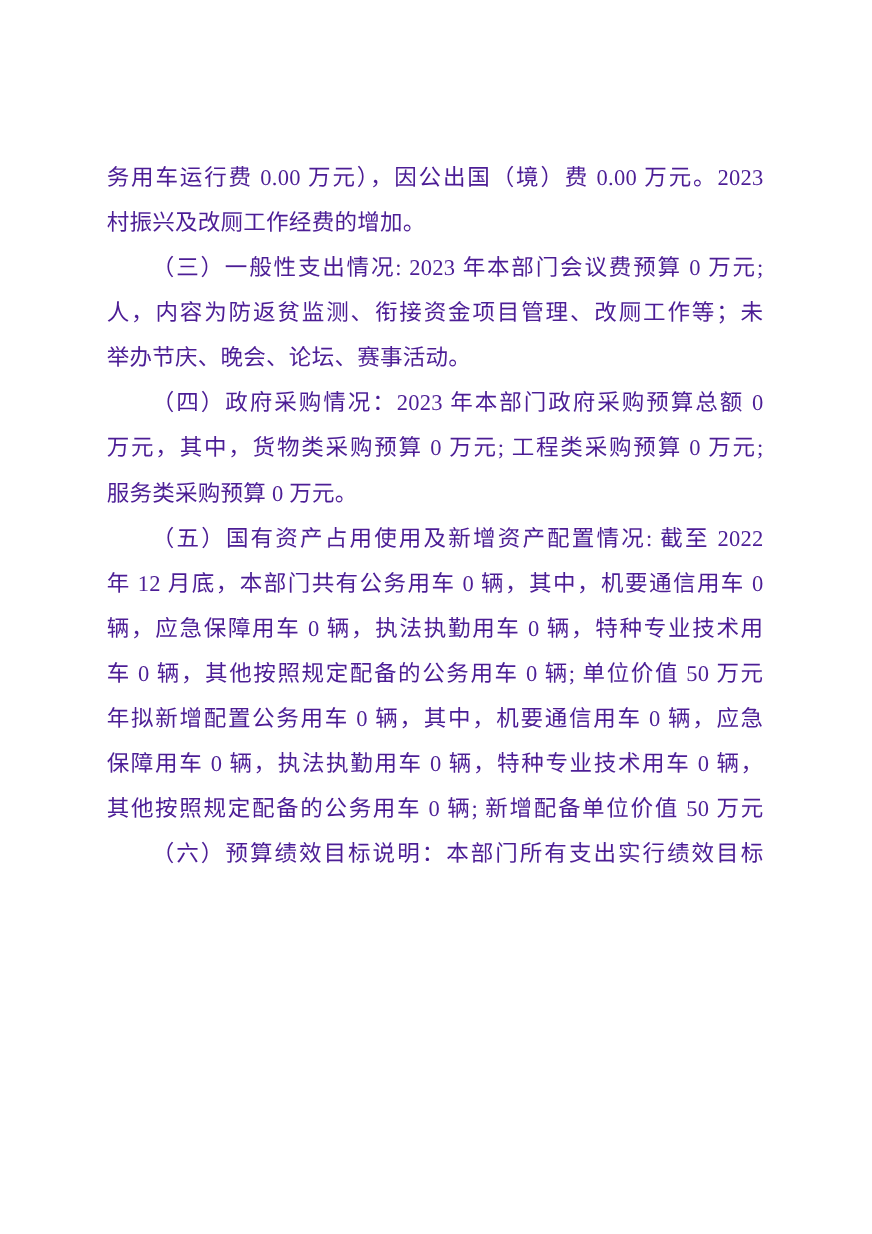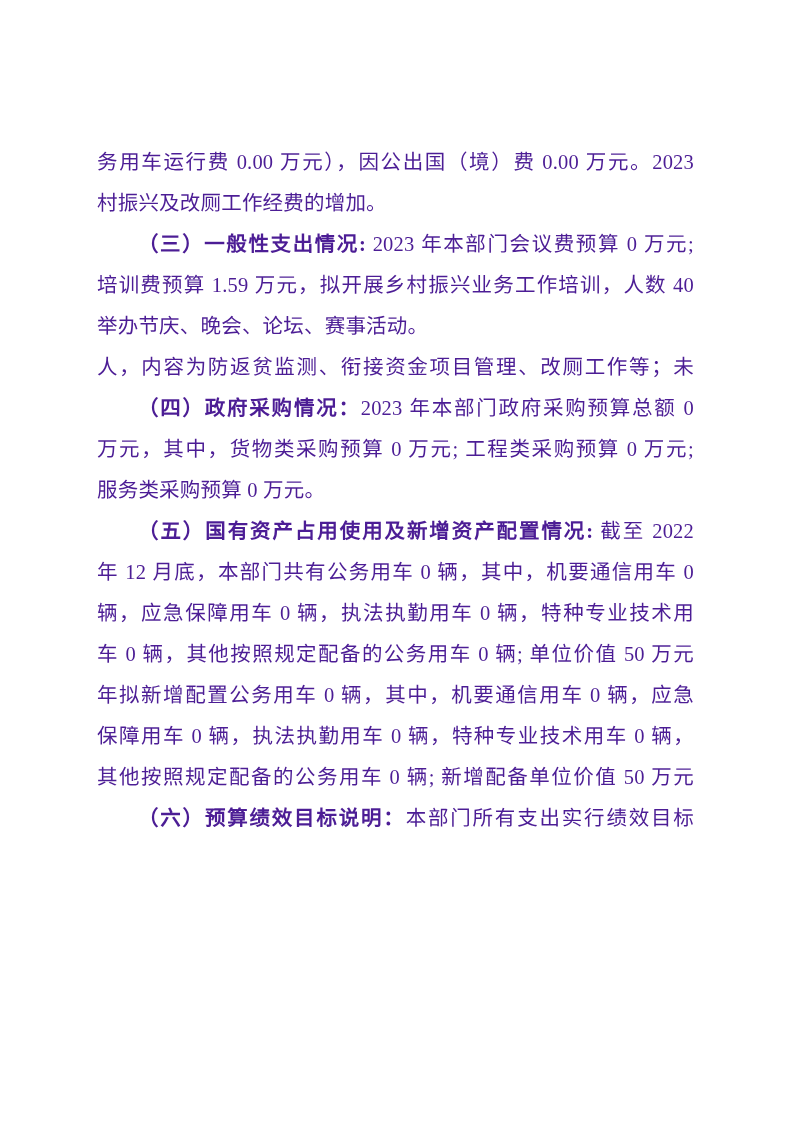--- a/index.html
+++ b/index.html
@@ -37,36 +37,35 @@
     letter-spacing: 0.2px;
   }
   .line.no-just {
     text-align: left;
     text-align-last: left;
   }
   .line.indent {
     text-indent: 2em;
   }
   .seg { font-weight: normal; }
-  .seg.b { font-weight: bold; }
+  .seg.b { font-weight: normal; }
 </style>
 </head>
 <body>
 
 <div class="page">
   <div class="doc-content" style="color: #4c1d95;">
       <div class="para">
         <div class="line"><span class="seg">务用车运行费 0.00 万元），因公出国（境）费 0.00 万元。2023</span></div>
         <div class="line no-just"><span class="seg">村振兴及改厕工作经费的增加。</span></div>
       </div>
       <div class="para">
         <div class="line indent"><span class="seg b">（三）一般性支出情况:</span><span class="seg"> 2023 年本部门会议费预算 0 万元;</span></div>
-        <div class="line"><span class="seg">培训费预算 1.59 万元，拟开展乡村振兴业务工作培训，人数 40</span></div>
+        <div class="line"><span class="seg">人，内容为防返贫监测、衔接资金项目管理、改厕工作等；未</span></div>
         <div class="line no-just"><span class="seg">举办节庆、晚会、论坛、赛事活动。</span></div>
-        <div class="line"><span class="seg">人，内容为防返贫监测、衔接资金项目管理、改厕工作等；未</span></div>
       </div>
       <div class="para">
         <div class="line indent"><span class="seg b">（四）政府采购情况：</span><span class="seg">2023 年本部门政府采购预算总额 0</span></div>
         <div class="line"><span class="seg">万元，其中，货物类采购预算 0 万元; 工程类采购预算 0 万元;</span></div>
         <div class="line no-just"><span class="seg">服务类采购预算 0 万元。</span></div>
       </div>
       <div class="para">
         <div class="line indent"><span class="seg b">（五）国有资产占用使用及新增资产配置情况:</span><span class="seg"> 截至 2022</span></div>
         <div class="line"><span class="seg">年 12 月底，本部门共有公务用车 0 辆，其中，机要通信用车 0</span></div>
         <div class="line"><span class="seg">辆，应急保障用车 0 辆，执法执勤用车 0 辆，特种专业技术用</span></div>

